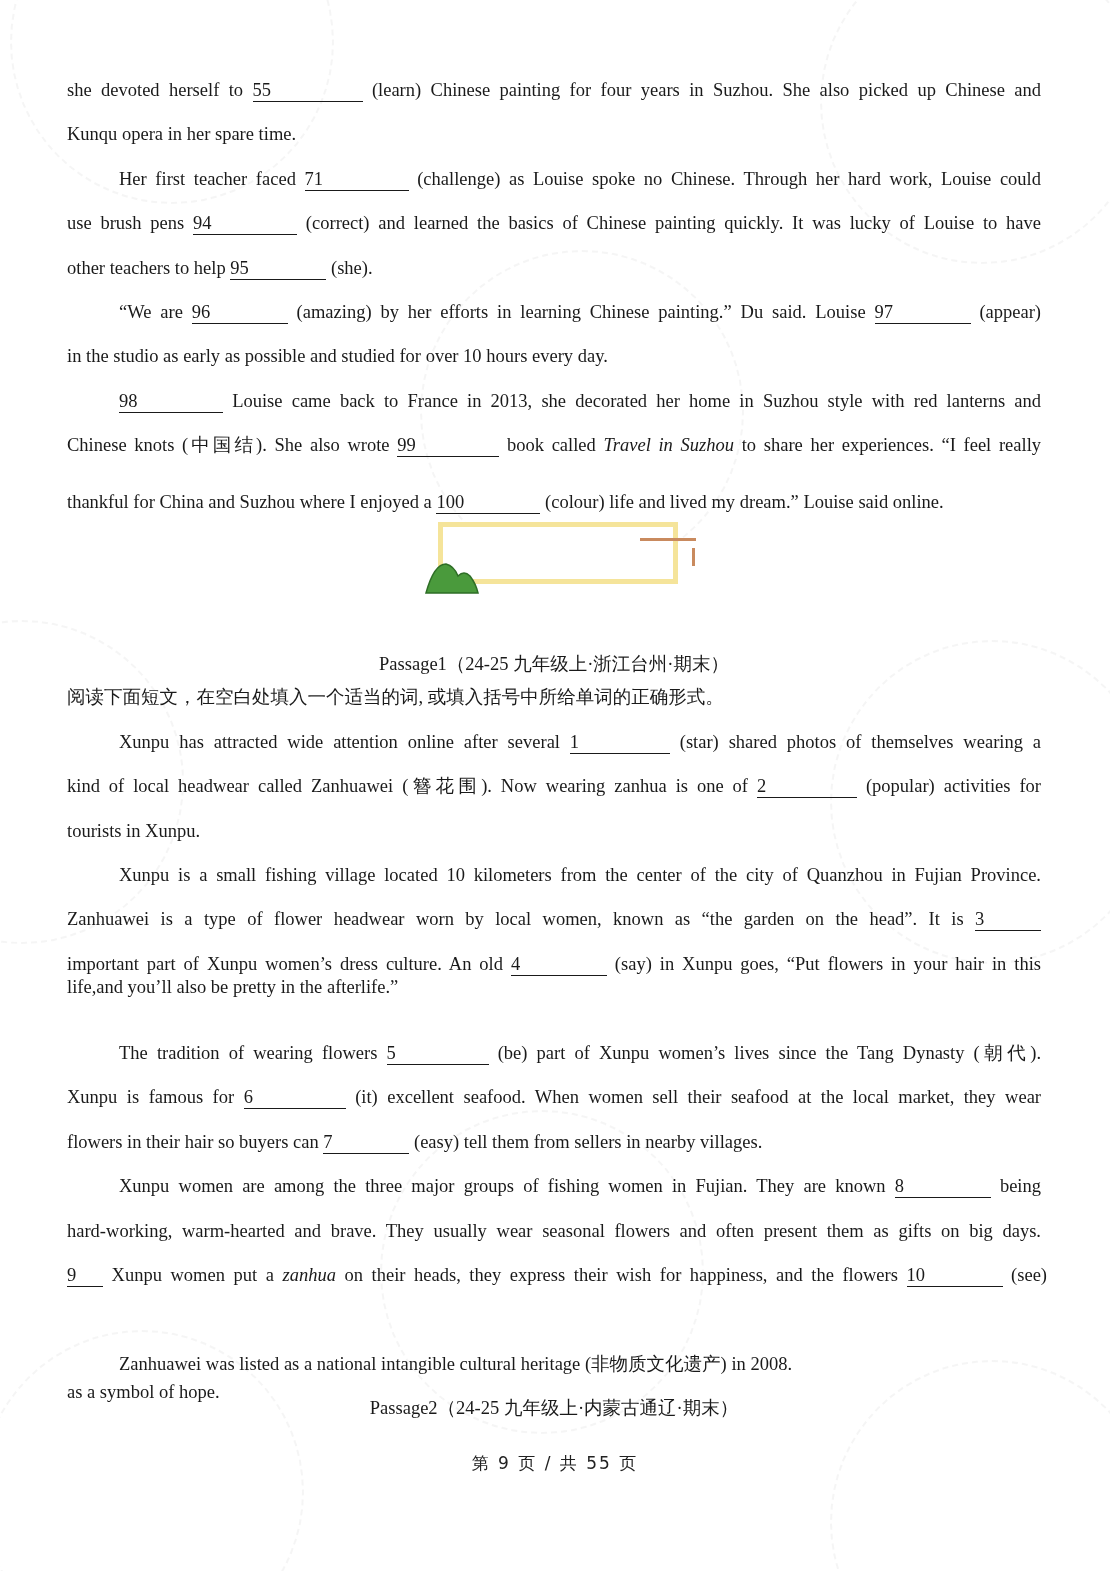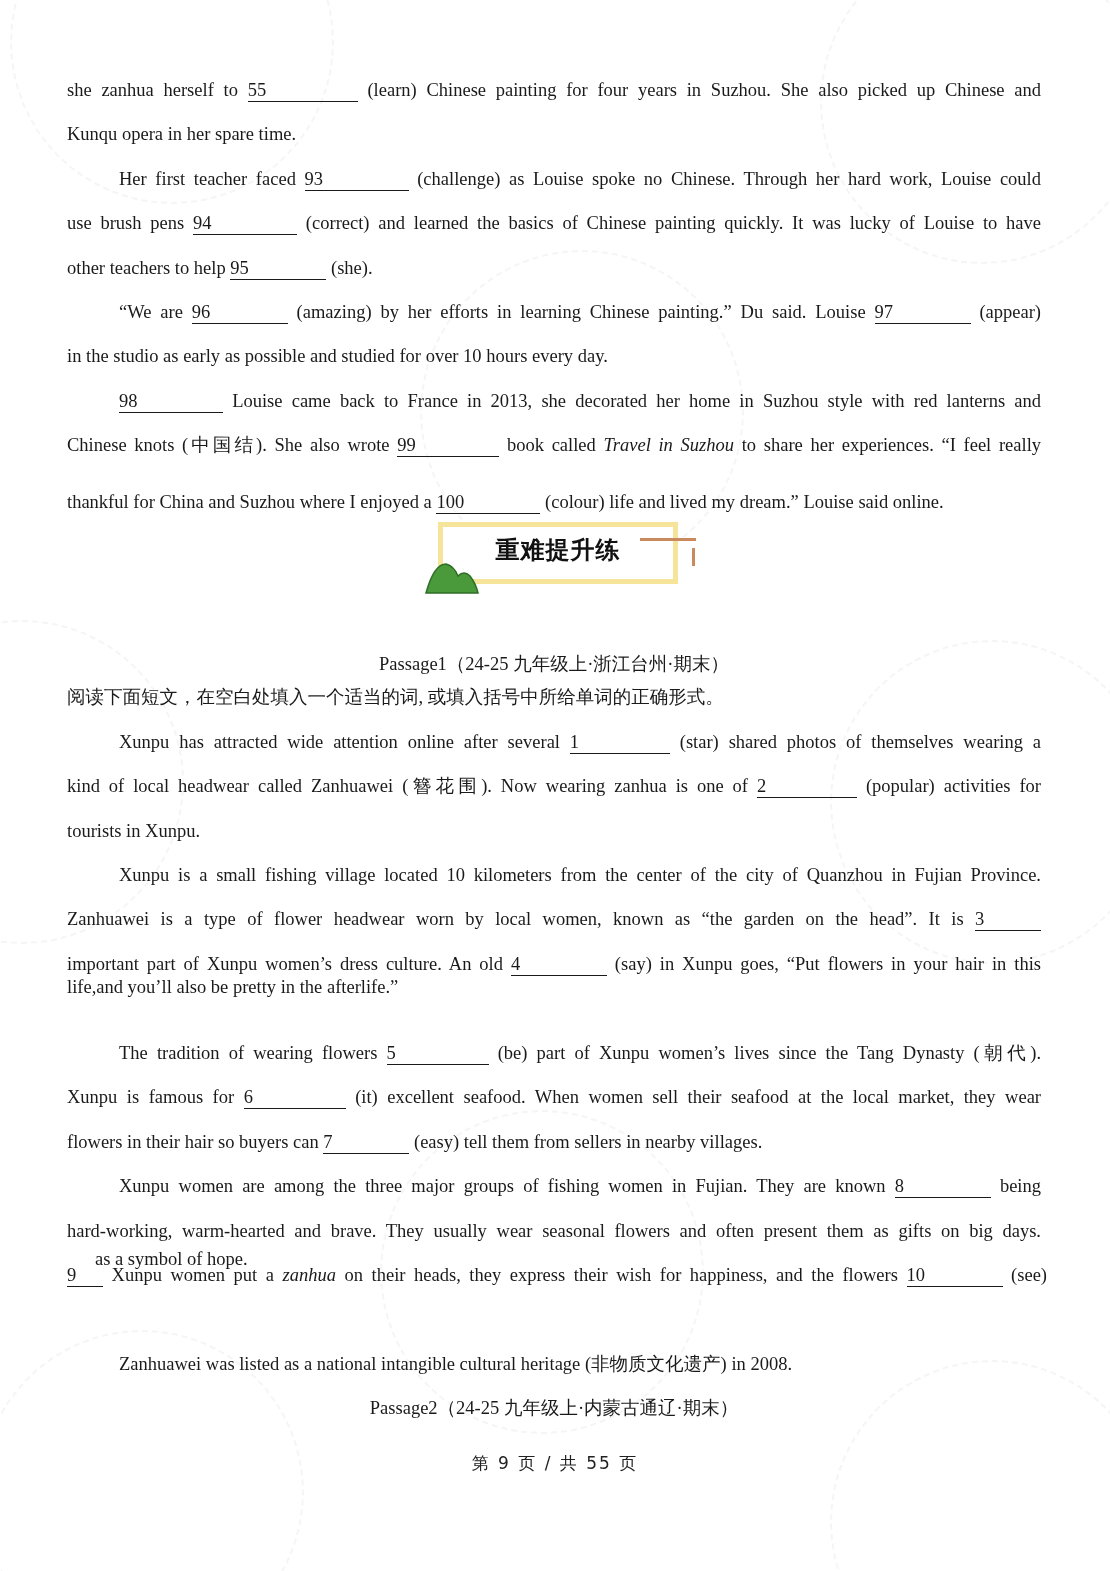--- a/index.html
+++ b/index.html
@@ -57,31 +57,31 @@
 <div class="watermark" style="left:420px;top:250px;width:320px;height:320px;"></div>
 <div class="watermark" style="left:-140px;top:620px;width:320px;height:320px;"></div>
 <div class="watermark" style="left:830px;top:640px;width:320px;height:320px;"></div>
 <div class="watermark" style="left:380px;top:1110px;width:320px;height:320px;"></div>
 <div class="watermark" style="left:-20px;top:1330px;width:320px;height:320px;"></div>
 <div class="watermark" style="left:830px;top:1360px;width:320px;height:320px;"></div>
 
 <div class="page">
 
   <div class="line" style="top:7px;">
-    <span>she zanhua herself to</span>
+    <span>she devoted herself to</span>
     <span class="blank w110">55</span>
     <span>(learn) Chinese painting for four years in Suzhou. She also picked up Chinese and</span>
   </div>
   <div class="line last" style="top:51px;">
     <span>Kunqu opera in her spare time.</span>
   </div>
 
   <div class="line indent" style="top:96px;">
     <span>Her first teacher faced</span>
-    <span class="blank w104">93</span>
+    <span class="blank w104">71</span>
     <span>(challenge) as Louise spoke no Chinese. Through her hard work, Louise could</span>
   </div>
   <div class="line" style="top:140px;">
     <span>use brush pens</span>
     <span class="blank w104">94</span>
     <span>(correct) and learned the basics of Chinese painting quickly. It was lucky of Louise to have</span>
   </div>
   <div class="line last" style="top:185px;">
     <span>other teachers to help</span>
     <span class="blank w96">95</span>
@@ -117,21 +117,20 @@
   </div>
 </div>
 
 <div class="banner">
   <div class="banner-frame"></div>
   <div class="banner-accent-h"></div>
   <div class="banner-accent-v"></div>
   <svg style="position:absolute;left:-8px;top:40px;" width="56" height="34" viewBox="0 0 56 34">
     <path d="M2 33 Q10 4 22 4 Q30 6 34 16 Q40 10 46 16 Q52 24 54 33 Z" fill="#4a9a3c" stroke="#2e6e26" stroke-width="1.5"></path>
   </svg>
-  <div class="banner-title">重难提升练</div>
 </div>
 
 <div class="page" style="top:68px;">
   <div class="line center" style="top:569px;margin-top:12px;">
     <span>Passage1（24-25 九年级上·浙江台州·期末）</span>
   </div>
   <div class="line last" style="top:614px;">
     <span>阅读下面短文，在空白处填入一个适当的词, 或填入括号中所给单词的正确形式。</span>
   </div>
 
@@ -190,21 +189,21 @@
     <span>hard-working, warm-hearted and brave. They usually wear seasonal flowers and often present them as gifts on big days.</span>
   </div>
   <div class="line" style="top:1192px;width:980px;">
     <span class="blank w36" style="text-align:left;">9</span>
     <span>Xunpu women put a</span>
     <i>zanhua</i>
     <span>on their heads, they express their wish for happiness, and the flowers</span>
     <span class="blank w96">10</span>
     <span>(see)</span>
   </div>
-  <div class="line last" style="top:1176px;margin-left:28px;">
+  <div class="line last" style="top:1309px;">
     <span>as a symbol of hope.</span>
   </div>
 
   <div class="line indent last" style="top:1281px;">
     <span>Zanhuawei was listed as a national intangible cultural heritage (非物质文化遗产) in 2008.</span>
   </div>
 
   <div class="line center" style="top:1325px;">
     <span>Passage2（24-25 九年级上·内蒙古通辽·期末）</span>
   </div>

